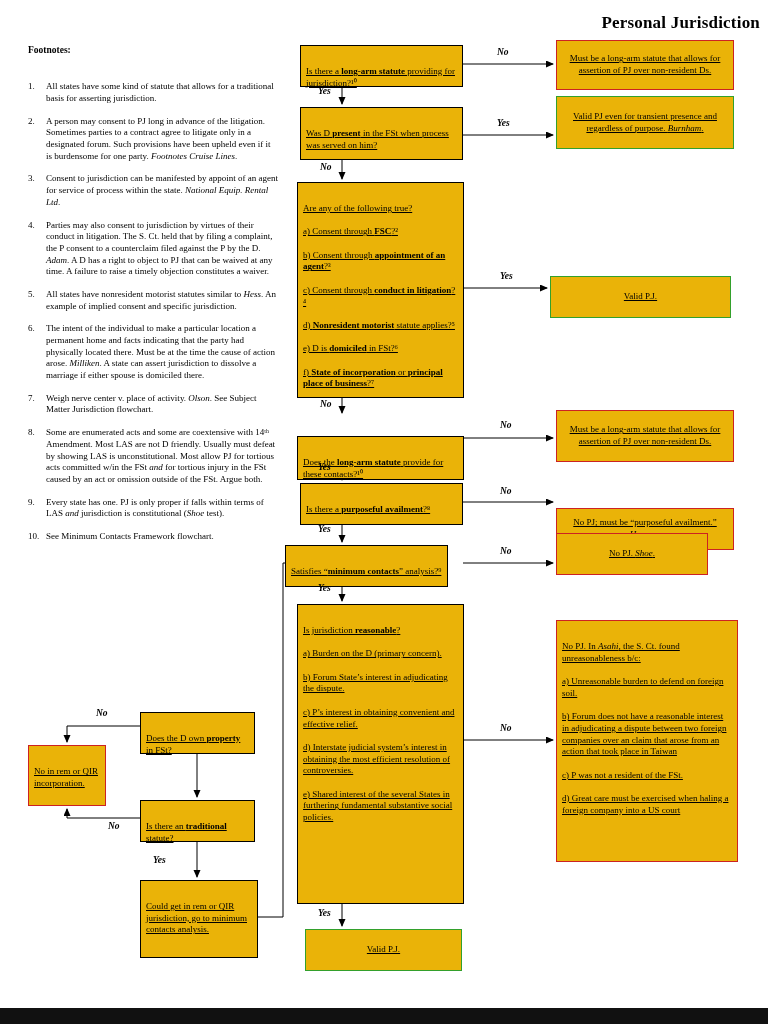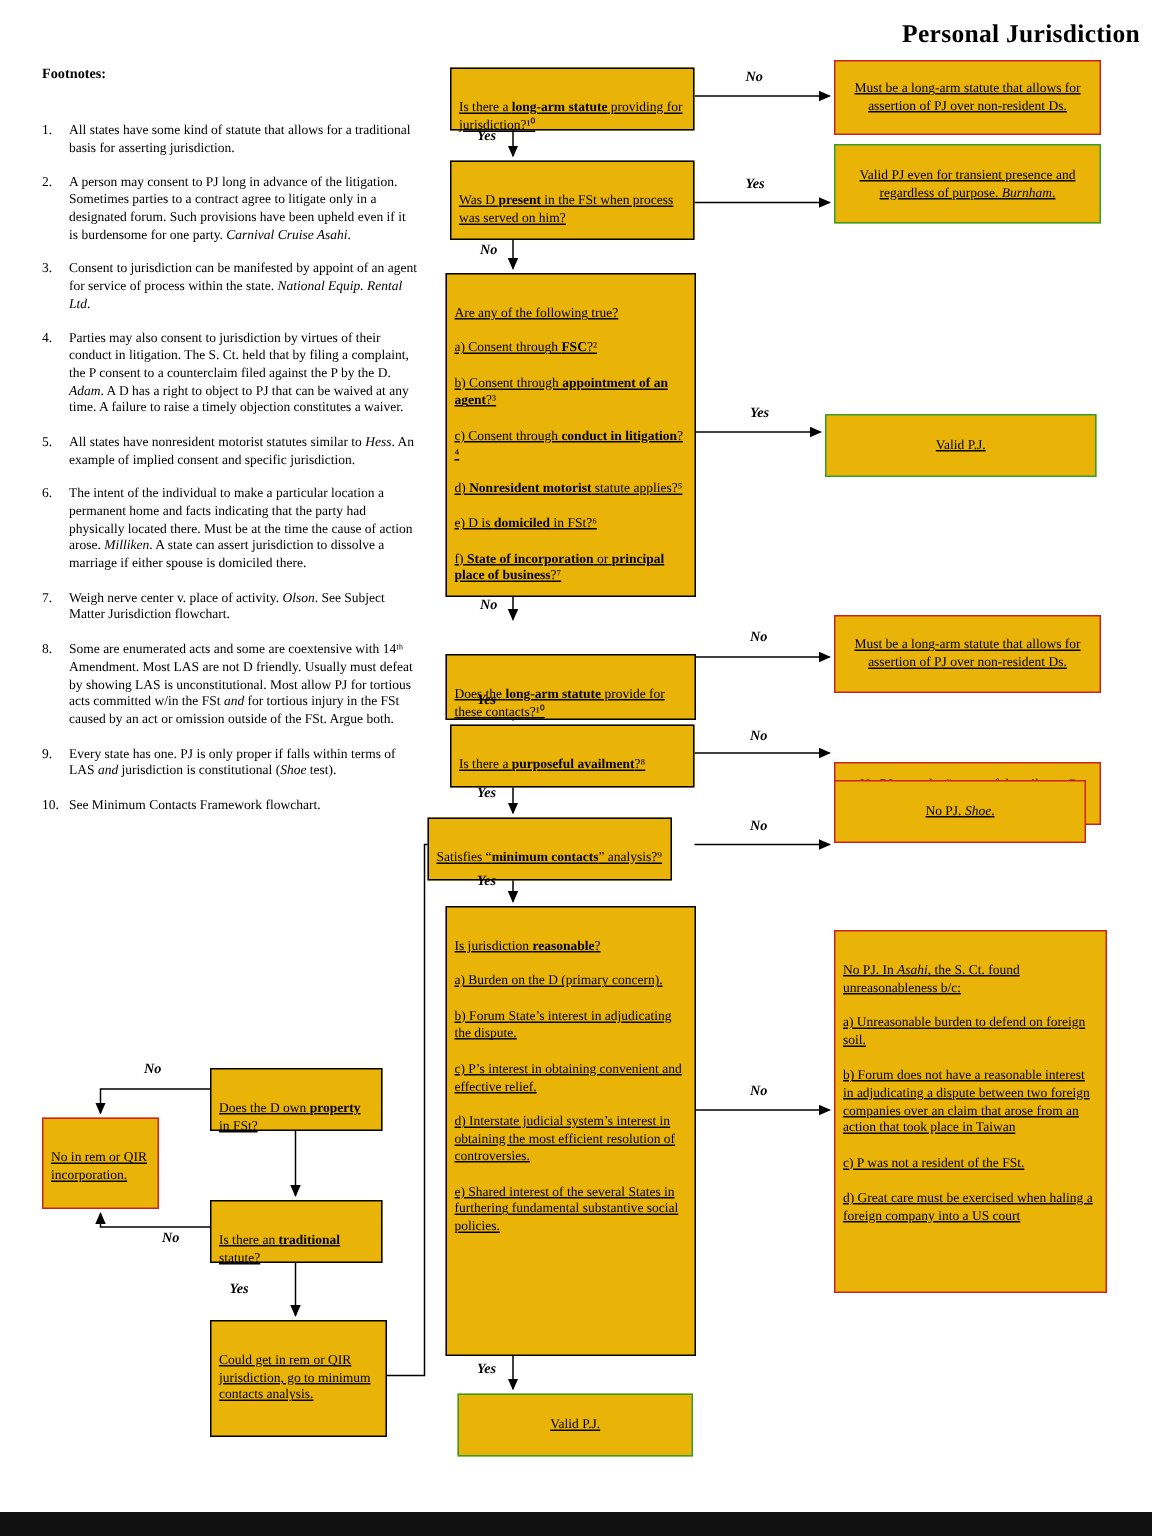--- a/index.html
+++ b/index.html
@@ -32,21 +32,21 @@
 <div class="title">Personal Jurisdiction</div>
 
 <div class="footnotes">
   <div class="fn-heading">Footnotes:</div>
   <div class="fn-item">
       <span class="fn-num">1.</span>
       <span class="fn-text">All states have some kind of statute that allows for a traditional basis for asserting jurisdiction.</span>
     </div>
   <div class="fn-item">
       <span class="fn-num">2.</span>
-      <span class="fn-text">A person may consent to PJ long in advance of the litigation. Sometimes parties to a contract agree to litigate only in a designated forum. Such provisions have been upheld even if it is burdensome for one party.  <i>Carnival Cruise Asahi</i>.</span>
+      <span class="fn-text">A person may consent to PJ long in advance of the litigation. Sometimes parties to a contract agree to litigate only in a designated forum. Such provisions have been upheld even if it is burdensome for one party.  <i>Footnotes Cruise Lines</i>.</span>
     </div>
   <div class="fn-item">
       <span class="fn-num">3.</span>
       <span class="fn-text">Consent to jurisdiction can be manifested by appoint of an agent for service of process within the state.  <i>National Equip. Rental Ltd</i>.</span>
     </div>
   <div class="fn-item">
       <span class="fn-num">4.</span>
       <span class="fn-text">Parties may also consent to jurisdiction by virtues of their conduct in litigation.  The S. Ct. held that by filing a complaint, the P consent to a counterclaim filed against the P by the D.  <i>Adam</i>. A D has a right to object to PJ that can be waived at any time. A failure to raise a timely objection constitutes a waiver.</span>
     </div>
   <div class="fn-item">
@@ -123,21 +123,21 @@
 <div class="fbox red center" style="left:556px;top:410px;width:178px;height:52px">
     <span>Must be a long-arm statute that allows for assertion of PJ over non-resident Ds.</span>
   </div>
 
 <div class="fbox" style="left:300px;top:483px;width:163px;height:37px">Is there a <b>purposeful availment</b>?⁸</div>
 <div class="fbox red center" style="left:556px;top:508px;width:178px;height:35px">
     <span>No PJ; must be “purposeful availment.”  <i>Hanson</i>.</span>
   </div>
 
 <div class="fbox" style="left:285px;top:545px;width:163px;height:34px">Satisfies “<b>minimum contacts</b>” analysis?⁹</div>
-<div class="fbox red center" style="left:556px;top:520px;width:168px;height:24px">
+<div class="fbox red center" style="left:556px;top:533px;width:152px;height:24px">
     <span>No PJ.  <i>Shoe</i>.</span>
   </div>
 
 <div class="fbox" style="left:297px;top:604px;width:167px;height:300px">Is jurisdiction <b>reasonable</b>?<br><br>a) Burden on the D (primary concern).<br><br>b) Forum State’s interest in adjudicating the dispute.<br><br>c) P’s interest in obtaining convenient and effective relief.<br><br>d) Interstate judicial system’s interest in obtaining the most efficient resolution of controversies.<br><br>e) Shared interest of the several States in furthering fundamental substantive social policies.</div>
 <div class="fbox red" style="left:556px;top:620px;width:182px;height:242px">No PJ.  In <i>Asahi</i>, the S. Ct. found unreasonableness b/c:<br><br>a) Unreasonable burden to defend on foreign soil.<br><br>b) Forum does not have a reasonable interest in adjudicating a dispute between two foreign companies over an claim that arose from an action that took place in Taiwan<br><br>c) P was not a resident of the FSt.<br><br>d) Great care must be exercised when haling a foreign company into a US court</div>
 
 <div class="fbox green center" style="left:305px;top:929px;width:157px;height:24px">
     <span>Valid P.J.</span>
   </div>
 

